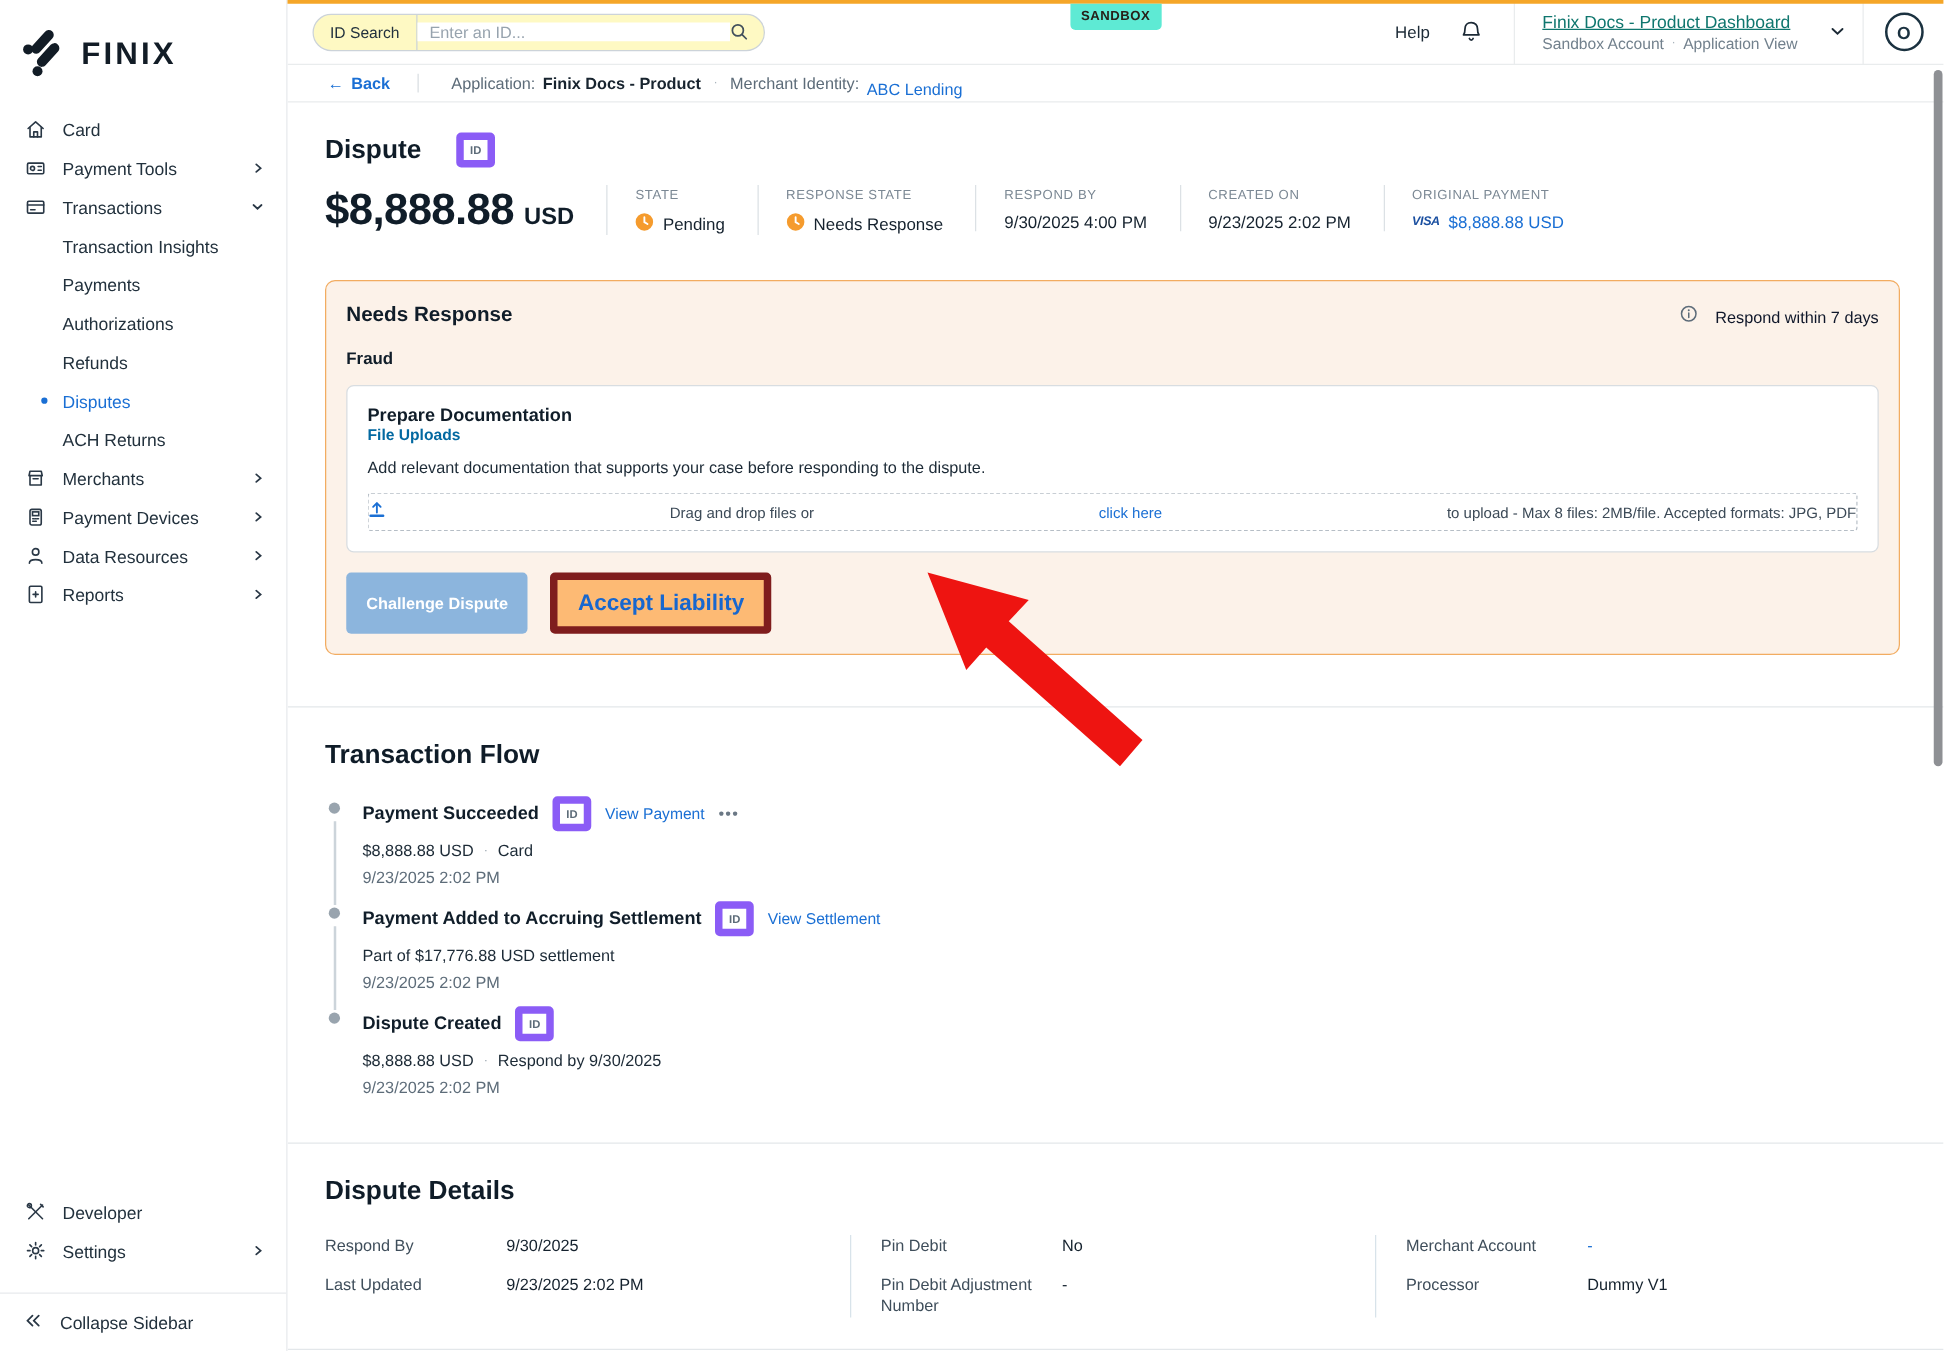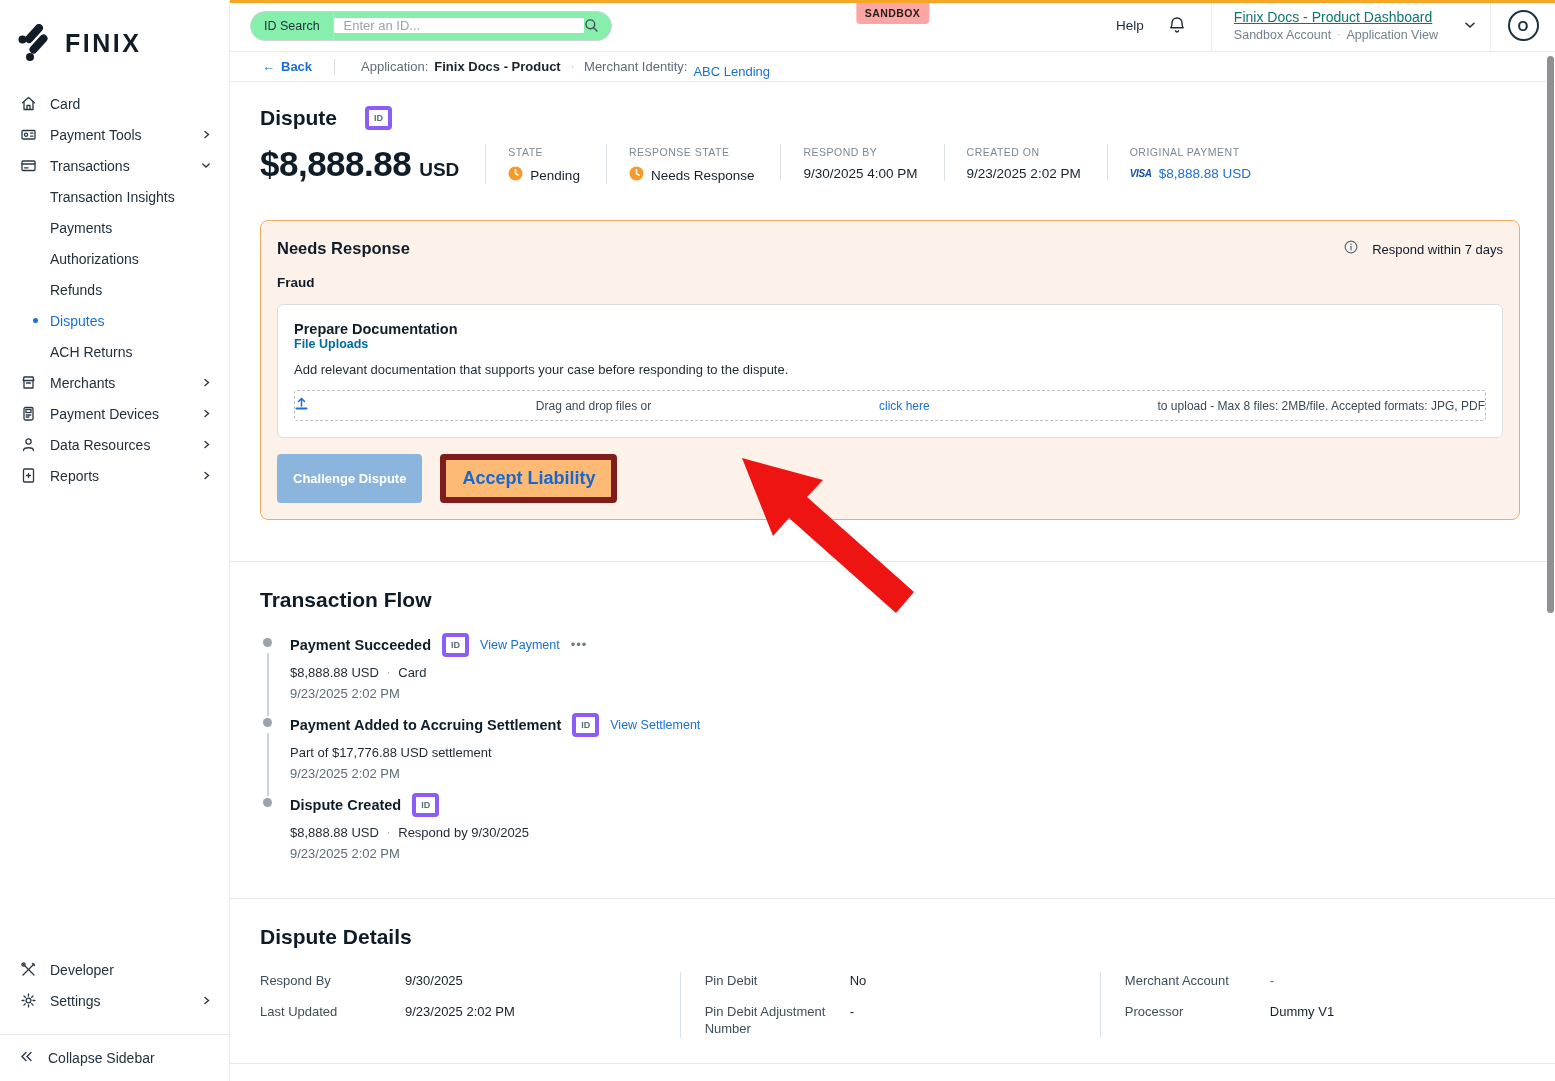--- a/index.html
+++ b/index.html
@@ -17,24 +17,24 @@
   .nav-item .chev { margin-left:auto; display:flex; }
   .nav-sub { padding-left:50px; }
   .nav-active { color:#1a6fd4; }
   .nav-active .bullet { position:absolute; left:33px; top:50%; margin-top:-2.5px; width:5px; height:5px; border-radius:50%; background:#1a6fd4; }
   .sidebar-bottom { margin-top:auto; }
   .sidebar-collapse { border-top:1px solid #e7eaed; margin-top:18px; height:47px; display:flex; align-items:center; gap:14px; padding-left:19px; font-size:14px; color:#22313d; cursor:pointer; }
 
   
   .main { position:absolute; left:230px; top:0; right:0; bottom:0; background:#fff; }
   .topline { position:absolute; left:0; top:0; right:0; height:3px; background:#f5a628; z-index:8; }
-  .sandbox-tab { position:absolute; top:3px; left:50%; transform:translateX(-50%); background:#fca5a5; color:#27211a; font-size:10.5px; font-weight:bold; letter-spacing:.4px; padding:4px 9px 5px; border-radius:0 0 4px 4px; z-index:9; }
+  .sandbox-tab { position:absolute; top:3px; left:50%; transform:translateX(-50%); background:#5eead4; color:#27211a; font-size:10.5px; font-weight:bold; letter-spacing:.4px; padding:4px 9px 5px; border-radius:0 0 4px 4px; z-index:9; }
 
   .topbar { height:52px; display:flex; align-items:center; border-bottom:1px solid #e9eced; padding-left:20px; position:relative; }
-  .search-pill { width:362px; height:30px; border:1px solid #ccd3d9; border-radius:16px; display:flex; align-items:center; overflow:hidden; background:#86efac; }
+  .search-pill { width:362px; height:30px; border:1px solid #ccd3d9; border-radius:16px; display:flex; align-items:center; overflow:hidden; background:#fef9c3; }
   .search-label { font-size:12.5px; color:#22313d; padding:0 13px; height:100%; display:flex; align-items:center; border-right:1px solid #ccd3d9; white-space:nowrap; }
   .search-pill input { flex:1; border:0; outline:0; padding:0 10px; font-size:13px; font-family:inherit; color:#45535f; }
   .search-pill input::placeholder { color:#97a3ae; }
   .search-icn { padding-right:12px; display:flex; }
   .topbar-right { margin-left:auto; display:flex; align-items:center; height:100%; }
   .help-lbl { font-size:13.5px; color:#1c2a36; margin-right:23px; cursor:pointer; }
   .bell { margin-right:24px; display:flex; cursor:pointer; }
   .tb-divider { width:1px; height:52px; background:#e9eced; }
   .account-block { display:flex; align-items:center; padding:0 14px 0 22px; cursor:pointer; }
   .account-text { line-height:1.35; }
@@ -51,21 +51,21 @@
   .bc-value { color:#18242f; font-weight:bold; margin-left:6px; }
   .bc-dot { margin:0 10px; color:#aab4bc; font-size:10px; }
   .bc-link { color:#1a6fd4; margin-left:6px; cursor:pointer;margin-top:10px; }
 
   .content { position:relative; height:999px; overflow:hidden; }
 
   
   .dispute-head { padding:24px 35px 0 30px; }
   .page-title-row { display:flex; align-items:center; gap:28px; }
   .page-title { font-size:21px; font-weight:800; color:#0f1c28; }
-  .id-badge { border:4px solid #8b5cf6; border-radius:4px; font-size:9px; font-weight:bold; color:#5d6c79; padding:3px 5px; background:#fff; cursor:pointer; }
+  .id-badge { border:6px solid #8b5cf6; border-radius:4px; font-size:9px; font-weight:bold; color:#5d6c79; padding:3px 5px; background:#fff; cursor:pointer; }
   .amount-row { display:flex; align-items:flex-start; margin-top:14px; }
   .amount-cell { display:flex; align-items:baseline; padding-right:26px; }
   .amount { font-size:35px; font-weight:800; color:#101d29; letter-spacing:-.5px; }
   .amount-cur { font-size:19px; font-weight:800; color:#101d29; margin-left:8px; }
   .stat { border-left:1px solid #dce1e5; padding:2px 26px 0 22px; }
   .stat-label { font-size:10.5px; letter-spacing:.5px; color:#7b8894; margin-bottom:8px; white-space:nowrap; }
   .stat-value { font-size:13.5px; color:#15222e; display:flex; align-items:center; gap:7px; white-space:nowrap; }
   .visa-mark { font-size:10px; font-weight:800; font-style:italic; color:#1a4fa0; letter-spacing:-.3px; }
   .pay-link { color:#1a6fd4; cursor:pointer; }
 

